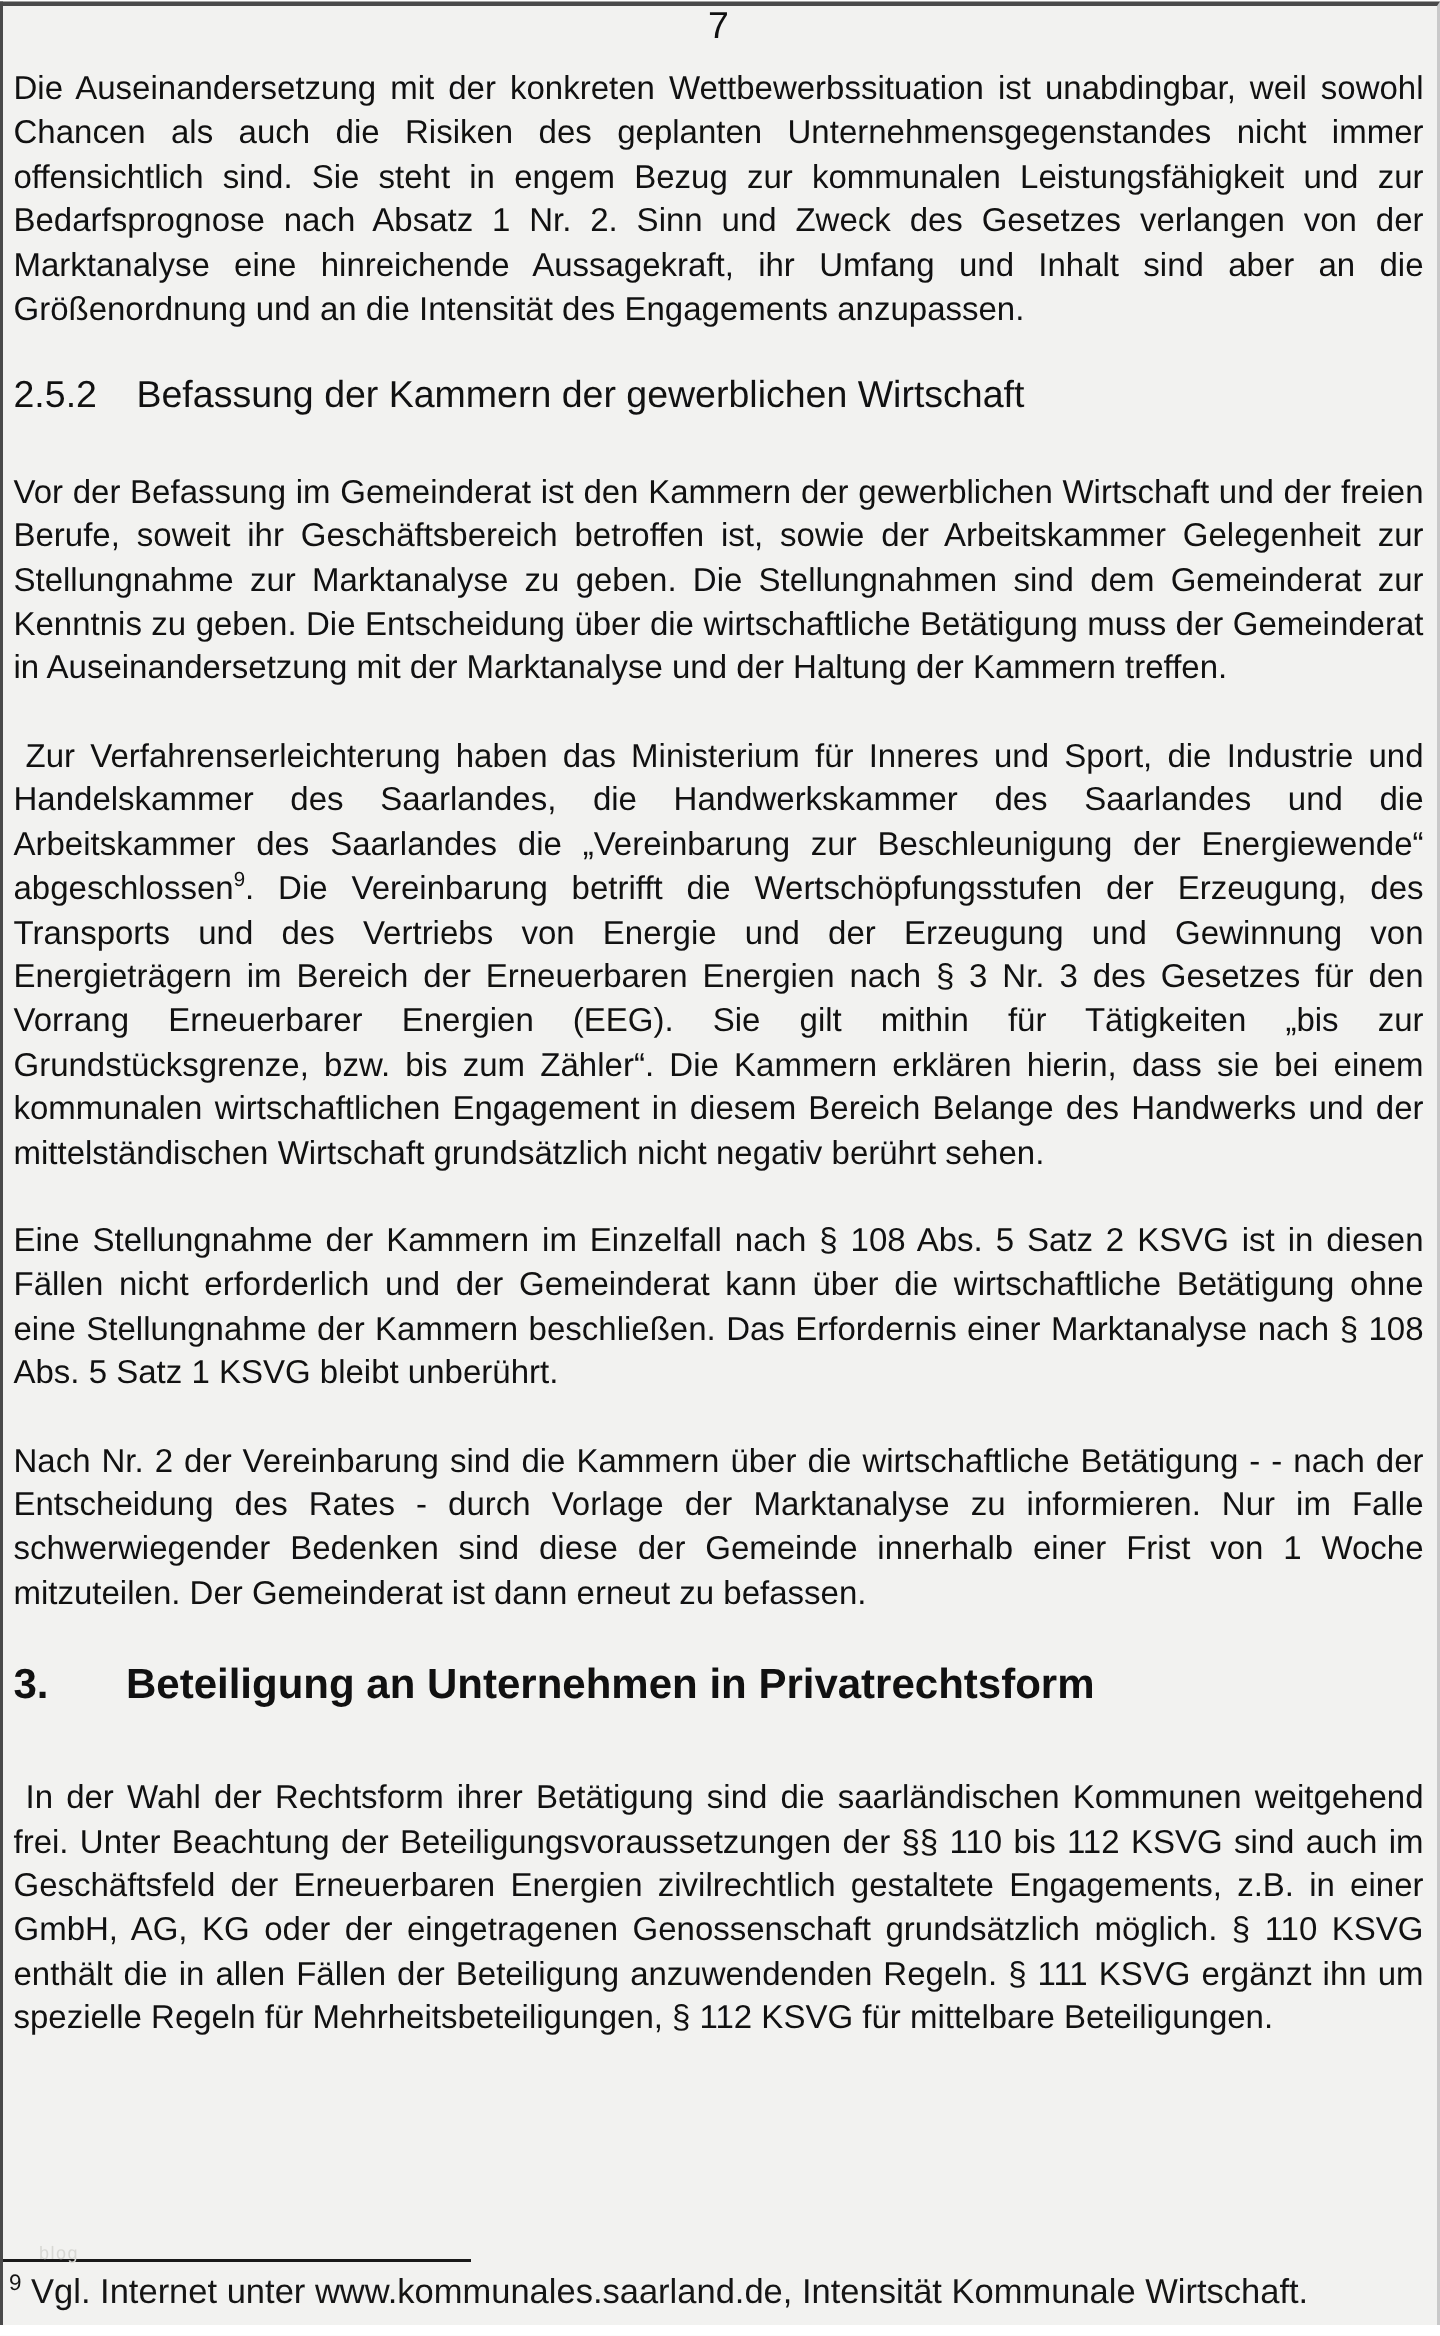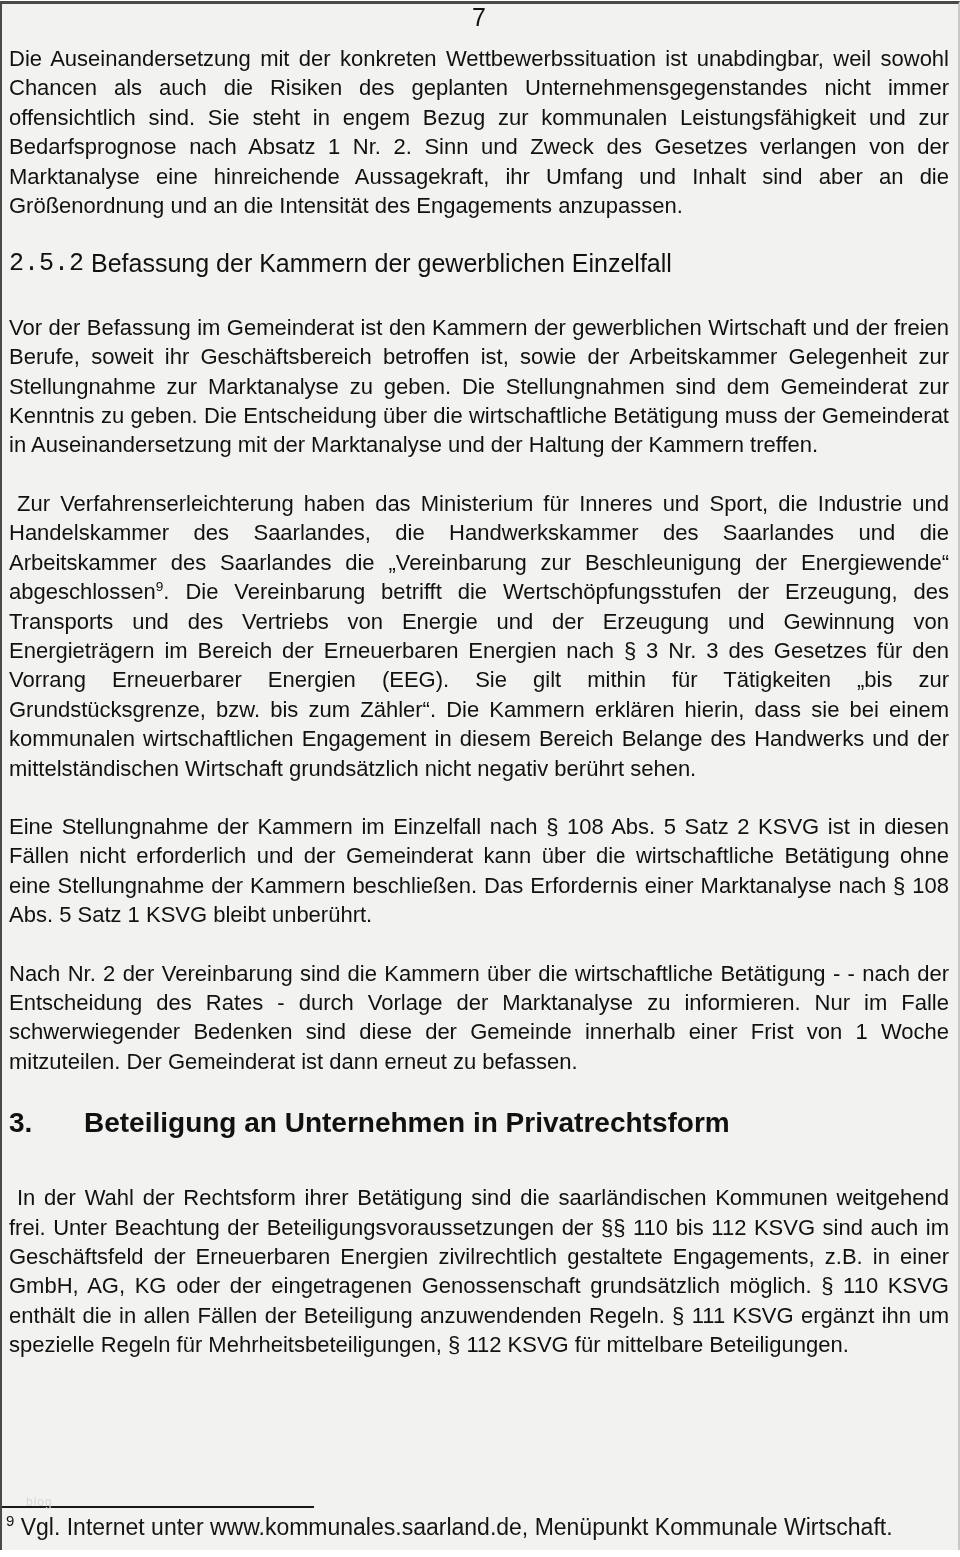--- a/index.html
+++ b/index.html
@@ -44,21 +44,21 @@
     -webkit-hyphens: auto;
   }
   p.body.indent { text-indent: 8px; }
   .h252 {
     display: flex;
     font-size: 25px;
     line-height: 29.4px;
     margin: 0 0 34px 0;
     font-weight: normal;
   }
-  .h252 .hnum { width: 82px; flex: 0 0 82px; font-family: Liberation Mono, monospace; }
+  .h252 .hnum { width: 82px; flex: 0 0 82px; }
   .h3 {
     display: flex;
     font-size: 28px;
     line-height: 33px;
     font-weight: bold;
     margin: 30px 0 44px 0;
   }
   .h3 .hnum { width: 75px; flex: 0 0 75px; }
   sup.fnref {
     vertical-align: super;
@@ -98,21 +98,21 @@
 
 <div class="page">
   <div class="content">
 
     <div class="pagenum">7</div>
 
     <p class="body">Die Auseinandersetzung mit der konkreten Wettbewerbssituation ist unabdingbar, weil sowohl Chancen als auch die Risiken des geplanten Unternehmensgegenstandes nicht immer offensichtlich sind. Sie steht in engem Bezug zur kommunalen Leistungsfähigkeit und zur Bedarfsprognose nach Absatz 1 Nr. 2. Sinn und Zweck des Gesetzes verlangen von der Marktanalyse eine hinreichende Aussagekraft, ihr Umfang und Inhalt sind aber an die Größenordnung und an die Intensität des Engagements anzupassen.</p>
 
     <div class="h252">
       <span class="hnum">2.5.2</span>
-      <span class="htitle">Befassung der Kammern der gewerblichen Einzelfall</span>
+      <span class="htitle">Befassung der Kammern der gewerblichen Wirtschaft</span>
     </div>
 
     <p class="body">Vor der Befassung im Gemeinderat ist den Kammern der gewerblichen Wirtschaft und der freien Berufe, soweit ihr Geschäftsbereich betroffen ist, sowie der Arbeitskammer Gelegenheit zur Stellungnahme zur Marktanalyse zu geben. Die Stellungnahmen sind dem Gemeinderat zur Kenntnis zu geben. Die Entscheidung über die wirtschaftliche Betätigung muss der Gemeinderat in Auseinandersetzung mit der Marktanalyse und der Haltung der Kammern treffen.</p>
 
     <p class="body indent"><span>Zur Verfahrenserleichterung haben das Ministerium für Inneres und Sport, die Industrie und Handelskammer des Saarlandes, die Handwerkskammer des Saarlandes und die Arbeitskammer des Saarlandes die „Vereinbarung zur Beschleunigung der Energiewende“ abgeschlossen</span><sup class="fnref">9</sup><span>. Die Vereinbarung betrifft die Wertschöpfungsstufen der Erzeugung, des Transports und des Vertriebs von Energie und der Erzeugung und Gewinnung von Energieträgern im Bereich der Erneuerbaren Energien nach § 3 Nr. 3 des Gesetzes für den Vorrang Erneuerbarer Energien (EEG). Sie gilt mithin für Tätigkeiten „bis zur Grundstücksgrenze, bzw. bis zum Zähler“. Die Kammern erklären hierin, dass sie bei einem kommunalen wirtschaftlichen Engagement in diesem Bereich Belange des Handwerks und der mittelständischen Wirtschaft grundsätzlich nicht negativ berührt sehen.</span></p>
 
     <p class="body">Eine Stellungnahme der Kammern im Einzelfall nach § 108 Abs. 5 Satz 2 KSVG ist in diesen Fällen nicht erforderlich und der Gemeinderat kann über die wirtschaftliche Betätigung ohne eine Stellungnahme der Kammern beschließen. Das Erfordernis einer Marktanalyse nach § 108 Abs. 5 Satz 1 KSVG bleibt unberührt.</p>
 
     <p class="body">Nach Nr. 2 der Vereinbarung sind die Kammern über die wirtschaftliche Betätigung - - nach der Entscheidung des Rates - durch Vorlage der Marktanalyse zu informieren. Nur im Falle schwerwiegender Bedenken sind diese der Gemeinde innerhalb einer Frist von 1 Woche mitzuteilen. Der Gemeinderat ist dann erneut zu befassen.</p>
 
@@ -121,15 +121,15 @@
       <span class="htitle">Beteiligung an Unternehmen in Privatrechtsform</span>
     </div>
 
     <p class="body indent">In der Wahl der Rechtsform ihrer Betätigung sind die saarländischen Kommunen weitgehend frei. Unter Beachtung der Beteiligungsvoraussetzungen der §§ 110 bis 112 KSVG sind auch im Geschäftsfeld der Erneuerbaren Energien zivilrechtlich gestaltete Engagements, z.B. in einer GmbH, AG, KG oder der eingetragenen Genossenschaft grundsätzlich möglich. § 110 KSVG enthält die in allen Fällen der Beteiligung anzuwendenden Regeln. § 111 KSVG ergänzt ihn um spezielle Regeln für Mehrheitsbeteiligungen, § 112 KSVG für mittelbare Beteiligungen.</p>
 
   </div>
 
   <div class="footnote-area">
     <span class="watermark">blog</span>
     <div class="fn-sep"></div>
-    <div class="fn-text"><sup class="fnref">9</sup> <span>Vgl. Internet unter www.kommunales.saarland.de, Menüpunkt Kommunale Wirtschaft.</span></div>
+    <div class="fn-text"><sup class="fnref">9</sup> <span>Vgl. Internet unter www.kommunales.saarland.de, Intensität Kommunale Wirtschaft.</span></div>
   </div>
 </div>
 
 </body></html>

